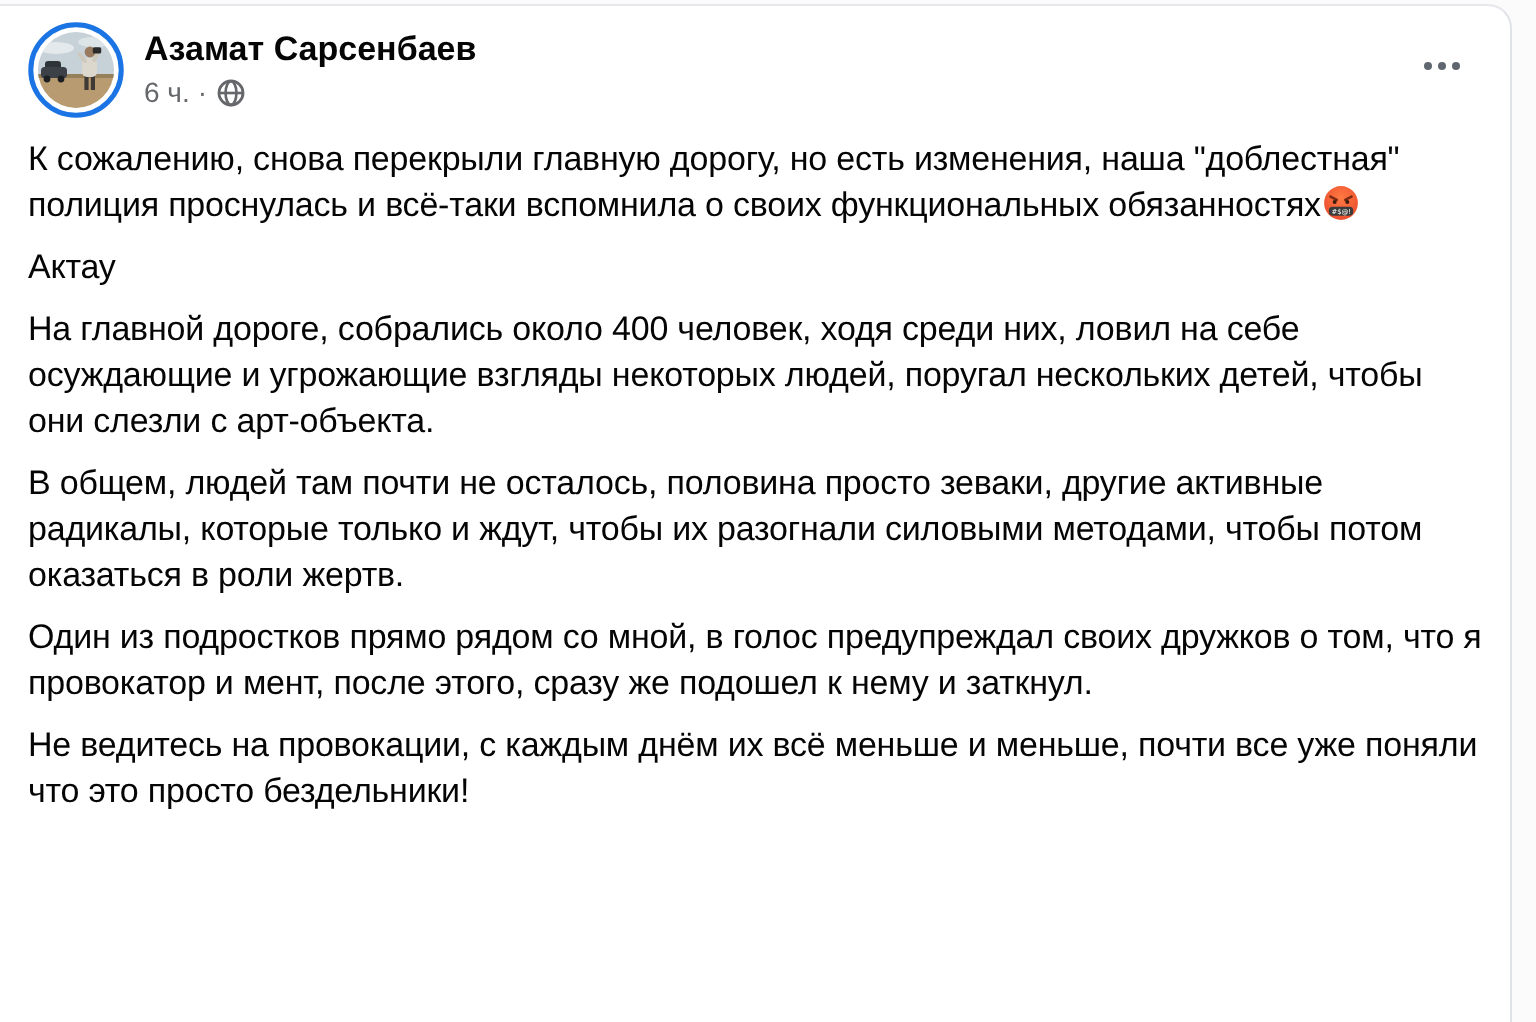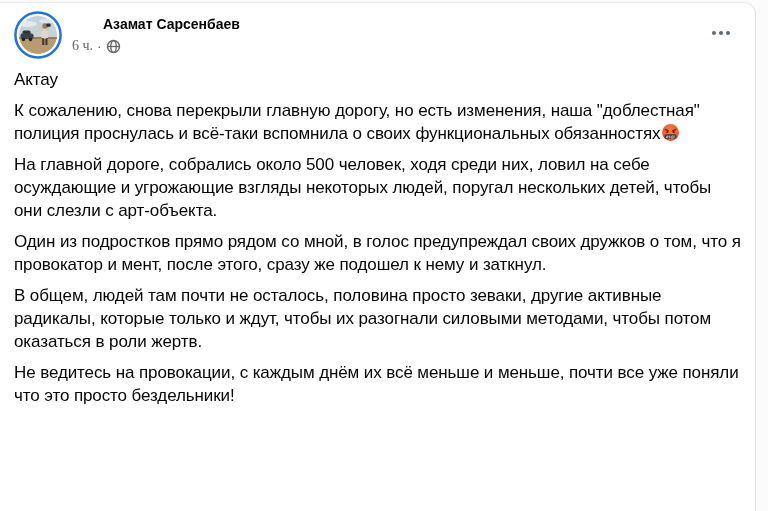--- a/index.html
+++ b/index.html
@@ -27,38 +27,37 @@
   .avatar-wrap {
     width: 48px; height: 48px;
     flex: 0 0 48px;
     cursor: pointer;
   }
   .header-text {
     margin-left: 10px;
     padding-top: 3px;
   }
   .author-name {
-    font-size: 14px;
+    font-size: 17px;
     font-weight: 700;
     color: #050505;
     line-height: 21px;
     text-decoration: none;
     cursor: pointer;
-    margin-left: 31px;
   }
   .post-meta {
     display: flex;
     align-items: center;
     gap: 4px;
     margin-top: 2px;
     font-size: 14px;
     color: #65676b;
     line-height: 18px;
   }
-  .timestamp { cursor: pointer; font-family: Liberation Serif, serif; }
+  .timestamp { cursor: pointer; }
   .meta-sep { color: #65676b; }
   .globe { display: inline-flex; margin-top: 1px; }
   .menu-btn {
     margin-left: auto;
     width: 36px; height: 36px;
     margin-top: 4px;
     border: none;
     background: transparent;
     border-radius: 50%;
     display: flex;
@@ -143,35 +142,35 @@
     <button class="menu-btn" title="Действия с публикацией">
       <span class="dots">
         <i></i>
           <i></i>
           <i></i>
       </span>
     </button>
   </div>
 
   <div class="post-body">
-    <p>Актау</p>
     <p><span>К сожалению, снова перекрыли главную дорогу, но есть изменения, наша "доблестная" полиция проснулась и всё-таки вспомнила о своих функциональных обязанностях</span><span class="emoji" aria-label="🤬"><svg width="19" height="19" viewBox="0 0 36 36">
         <defs>
           <radialGradient id="emog" cx="50%" cy="35%" r="75%">
             <stop offset="0%" stop-color="#ff7a42"></stop>
             <stop offset="100%" stop-color="#e8472b"></stop>
           </radialGradient>
         </defs>
         <circle cx="18" cy="18" r="16" fill="url(#emog)"></circle>
         <path d="M8 12 l6 3" stroke="#7a2a12" stroke-width="2.4" stroke-linecap="round"></path>
         <path d="M28 12 l-6 3" stroke="#7a2a12" stroke-width="2.4" stroke-linecap="round"></path>
         <circle cx="12" cy="17" r="1.9" fill="#3a1c0e"></circle>
         <circle cx="24" cy="17" r="1.9" fill="#3a1c0e"></circle>
         <rect x="6.5" y="21.5" width="23" height="8.5" rx="3.4" fill="#3b3b3b"></rect>
         <text x="9" y="28" font-size="6.5" fill="#ffffff" font-family="DejaVu Sans, sans-serif">#$@!</text>
       </svg></span></p>
-    <p>На главной дороге, собрались около 500 человек, ходя среди них, ловил на себе осуждающие и угрожающие взгляды некоторых людей, поругал нескольких детей, чтобы они слезли с арт-объекта.</p>
+    <p>Актау</p>
+    <p>На главной дороге, собрались около 400 человек, ходя среди них, ловил на себе осуждающие и угрожающие взгляды некоторых людей, поругал нескольких детей, чтобы они слезли с арт-объекта.</p>
+    <p>В общем, людей там почти не осталось, половина просто зеваки, другие активные радикалы, которые только и ждут, чтобы их разогнали силовыми методами, чтобы потом оказаться в роли жертв.</p>
     <p>Один из подростков прямо рядом со мной, в голос предупреждал своих дружков о том, что я провокатор и мент, после этого, сразу же подошел к нему и заткнул.</p>
-    <p>В общем, людей там почти не осталось, половина просто зеваки, другие активные радикалы, которые только и ждут, чтобы их разогнали силовыми методами, чтобы потом оказаться в роли жертв.</p>
     <p>Не ведитесь на провокации, с каждым днём их всё меньше и меньше, почти все уже поняли что это просто бездельники!</p>
   </div>
 
 </div>
 
 </body></html>

